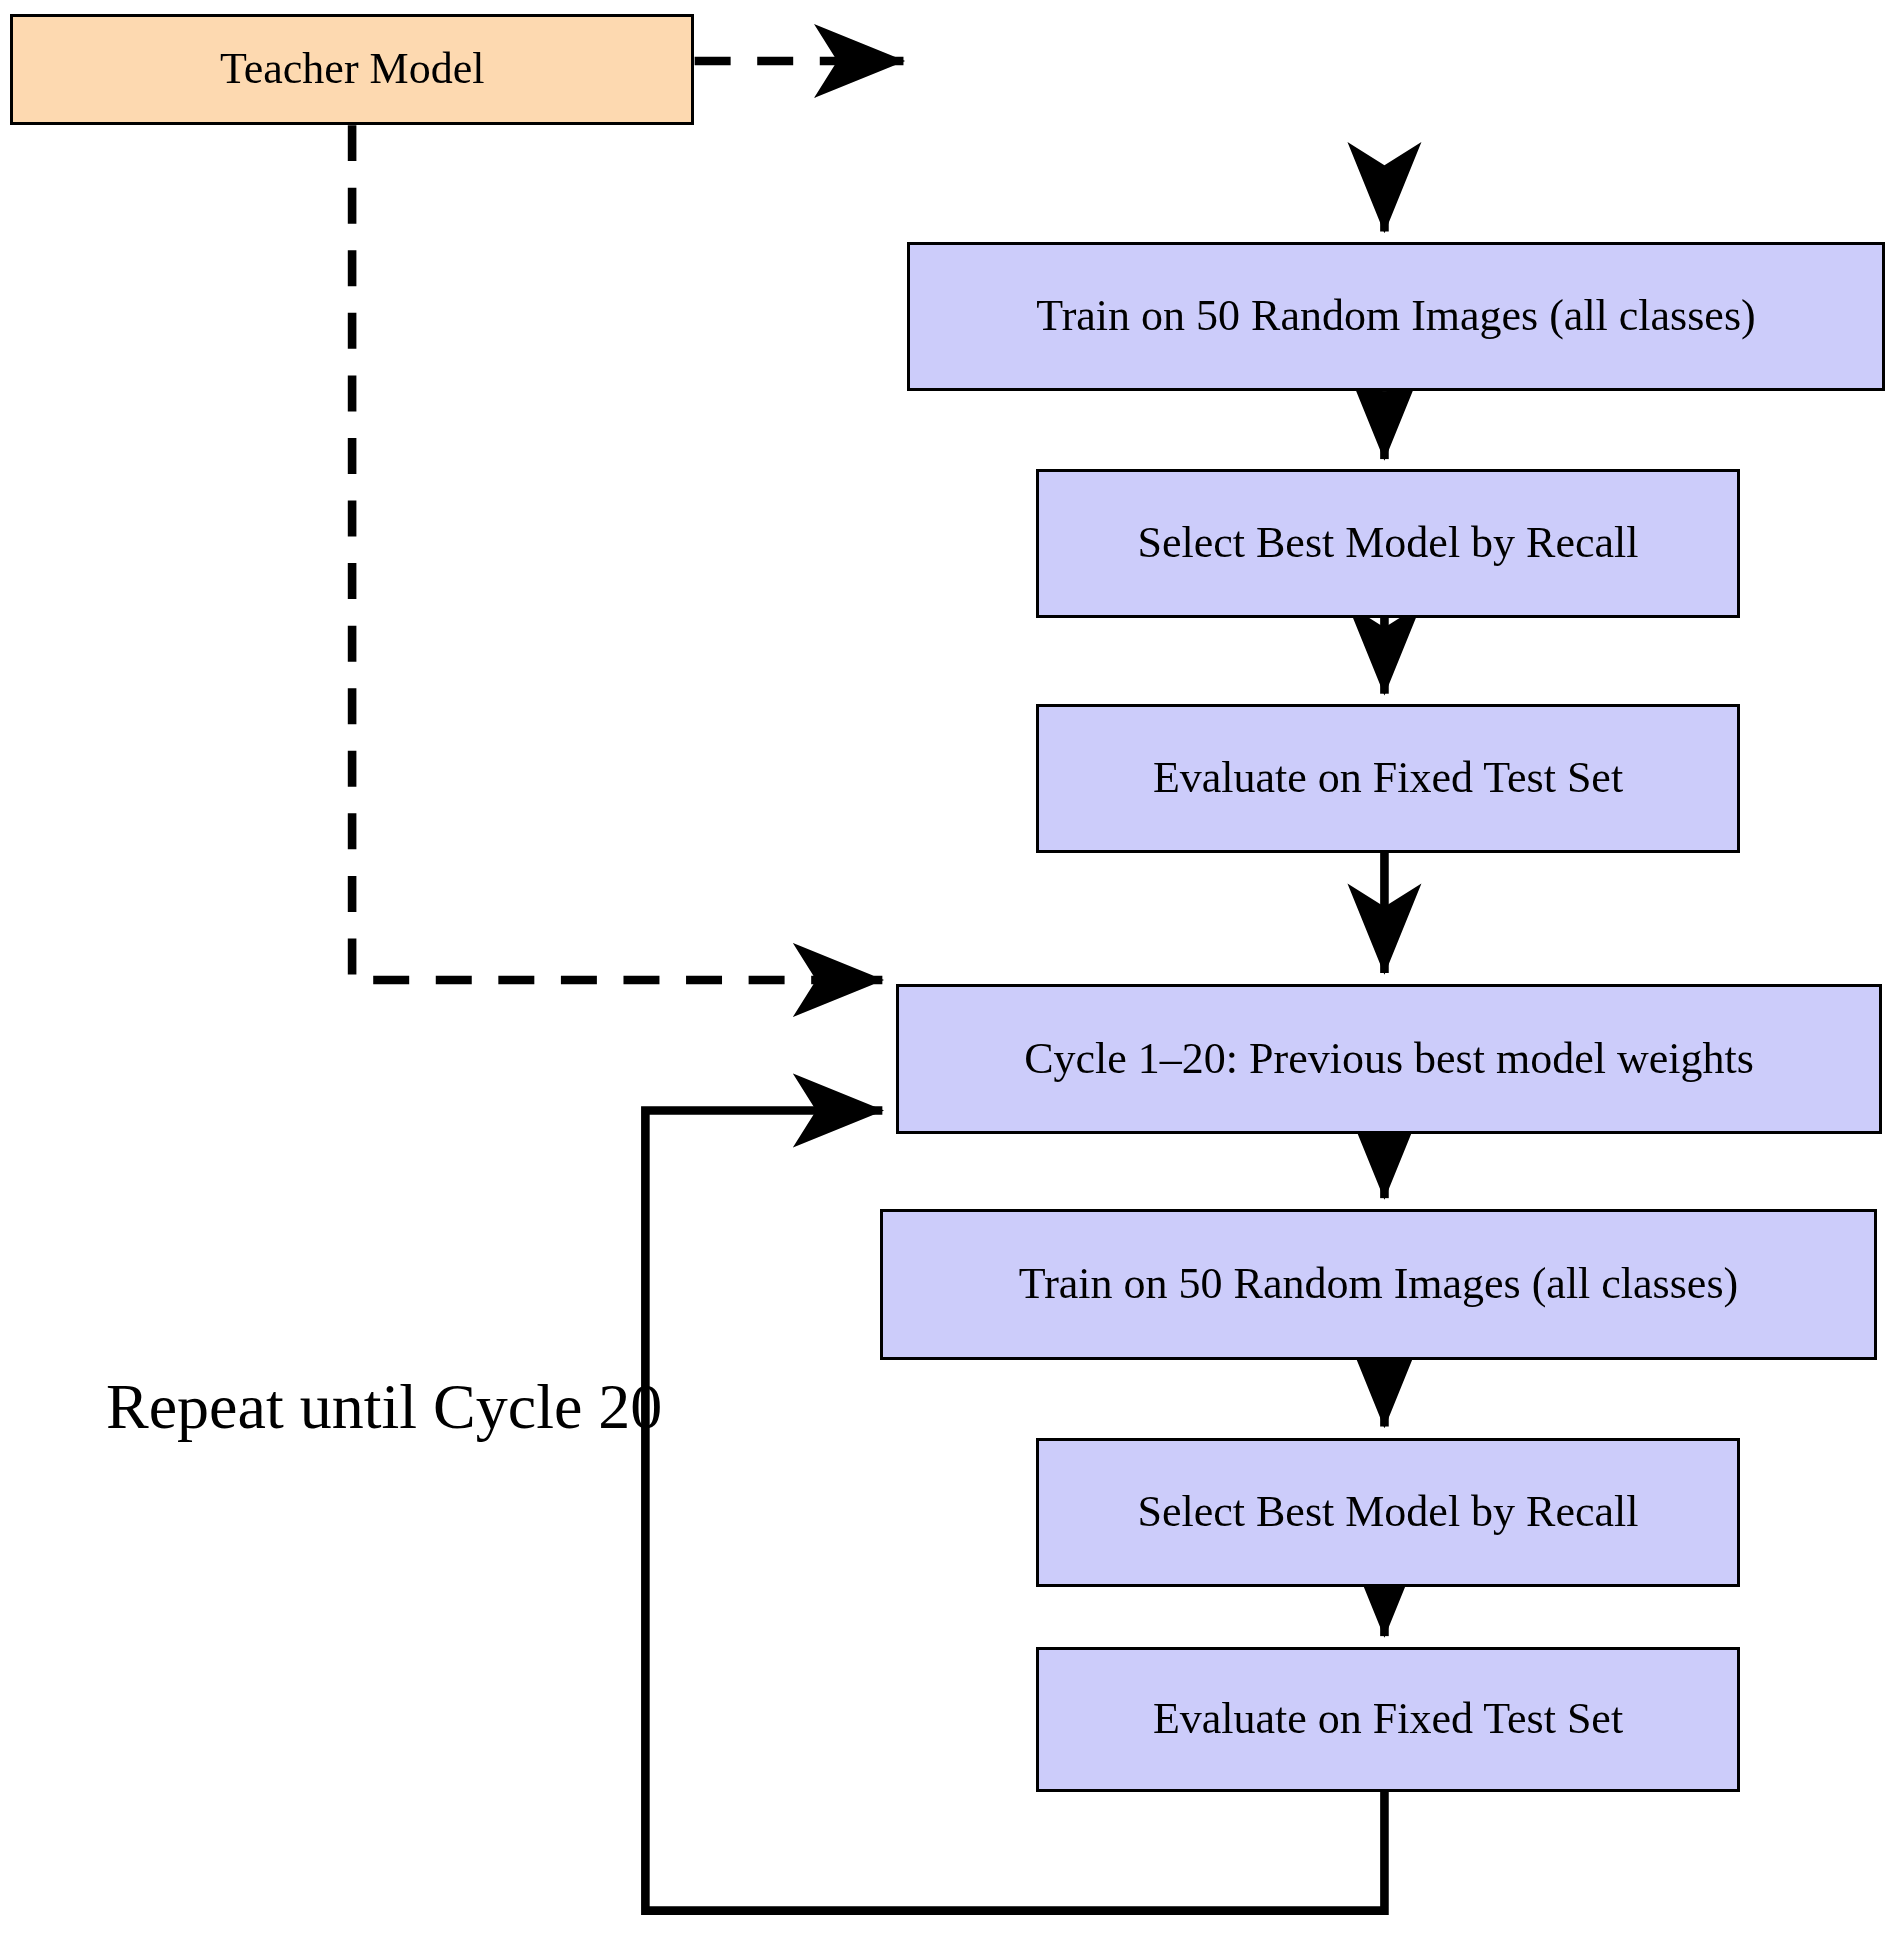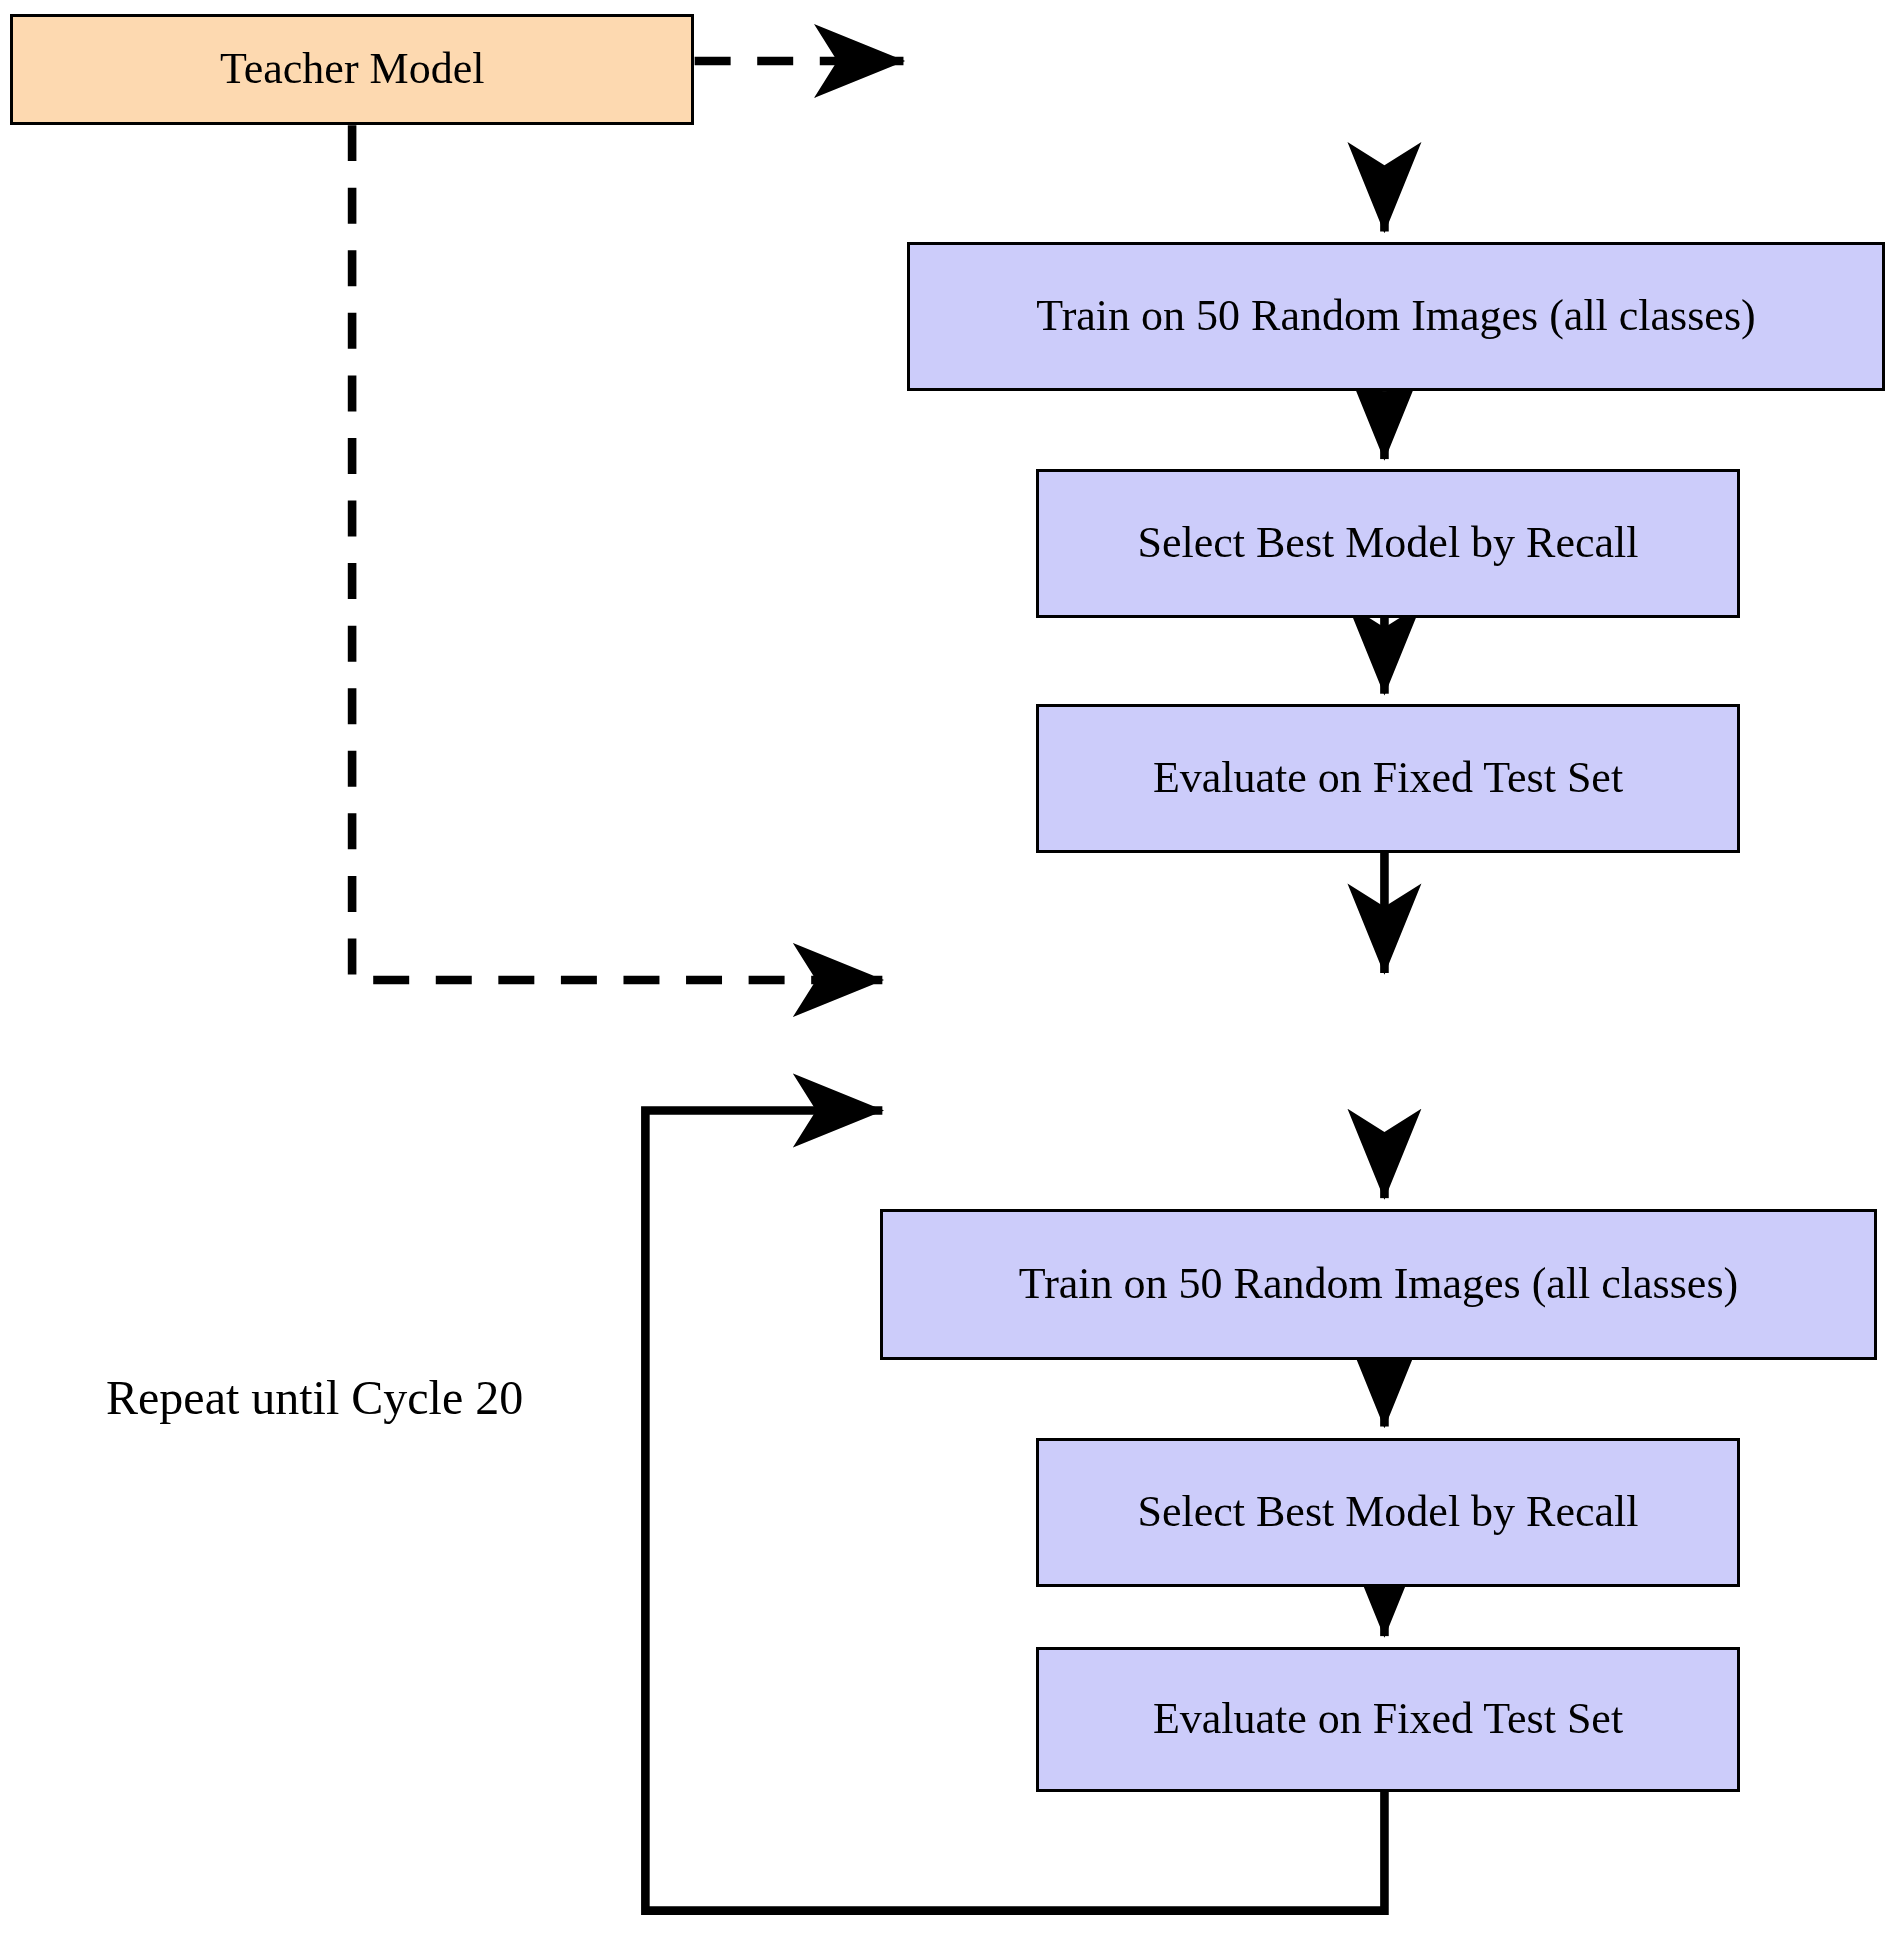--- a/index.html
+++ b/index.html
@@ -30,21 +30,21 @@
   }
   .node.teacher {
     background: #fdd9b0;
   }
   .node.proc {
     background: #ccccfa;
   }
   .edge-label {
     position: absolute;
     color: #000000;
-    font-size: 48px;
+    font-size: 64px;
     white-space: nowrap;
   }
   #edges {
     position: absolute;
     left: 0;
     top: 0;
     width: 1900px;
     height: 1938px;
     pointer-events: none;
   }
@@ -112,20 +112,23 @@
   </div>
 
   <div class="node proc" style="left:1036px; top:469px; width:704px; height:149px;">
     <span>Select Best Model by Recall</span>
   </div>
 
   <div class="node proc" style="left:1036px; top:704px; width:704px; height:149px;">
     <span>Evaluate on Fixed Test Set</span>
   </div>
 
+  <div class="node proc" style="left:896px; top:984px; width:986px; height:150px;">
+    <span>Cycle 1–20: Previous best model weights</span>
+  </div>
 
   <div class="node proc" style="left:880px; top:1209px; width:997px; height:151px;">
     <span>Train on 50 Random Images (all classes)</span>
   </div>
 
   <div class="node proc" style="left:1036px; top:1438px; width:704px; height:149px;">
     <span>Select Best Model by Recall</span>
   </div>
 
   <div class="node proc" style="left:1036px; top:1647px; width:704px; height:145px;">

